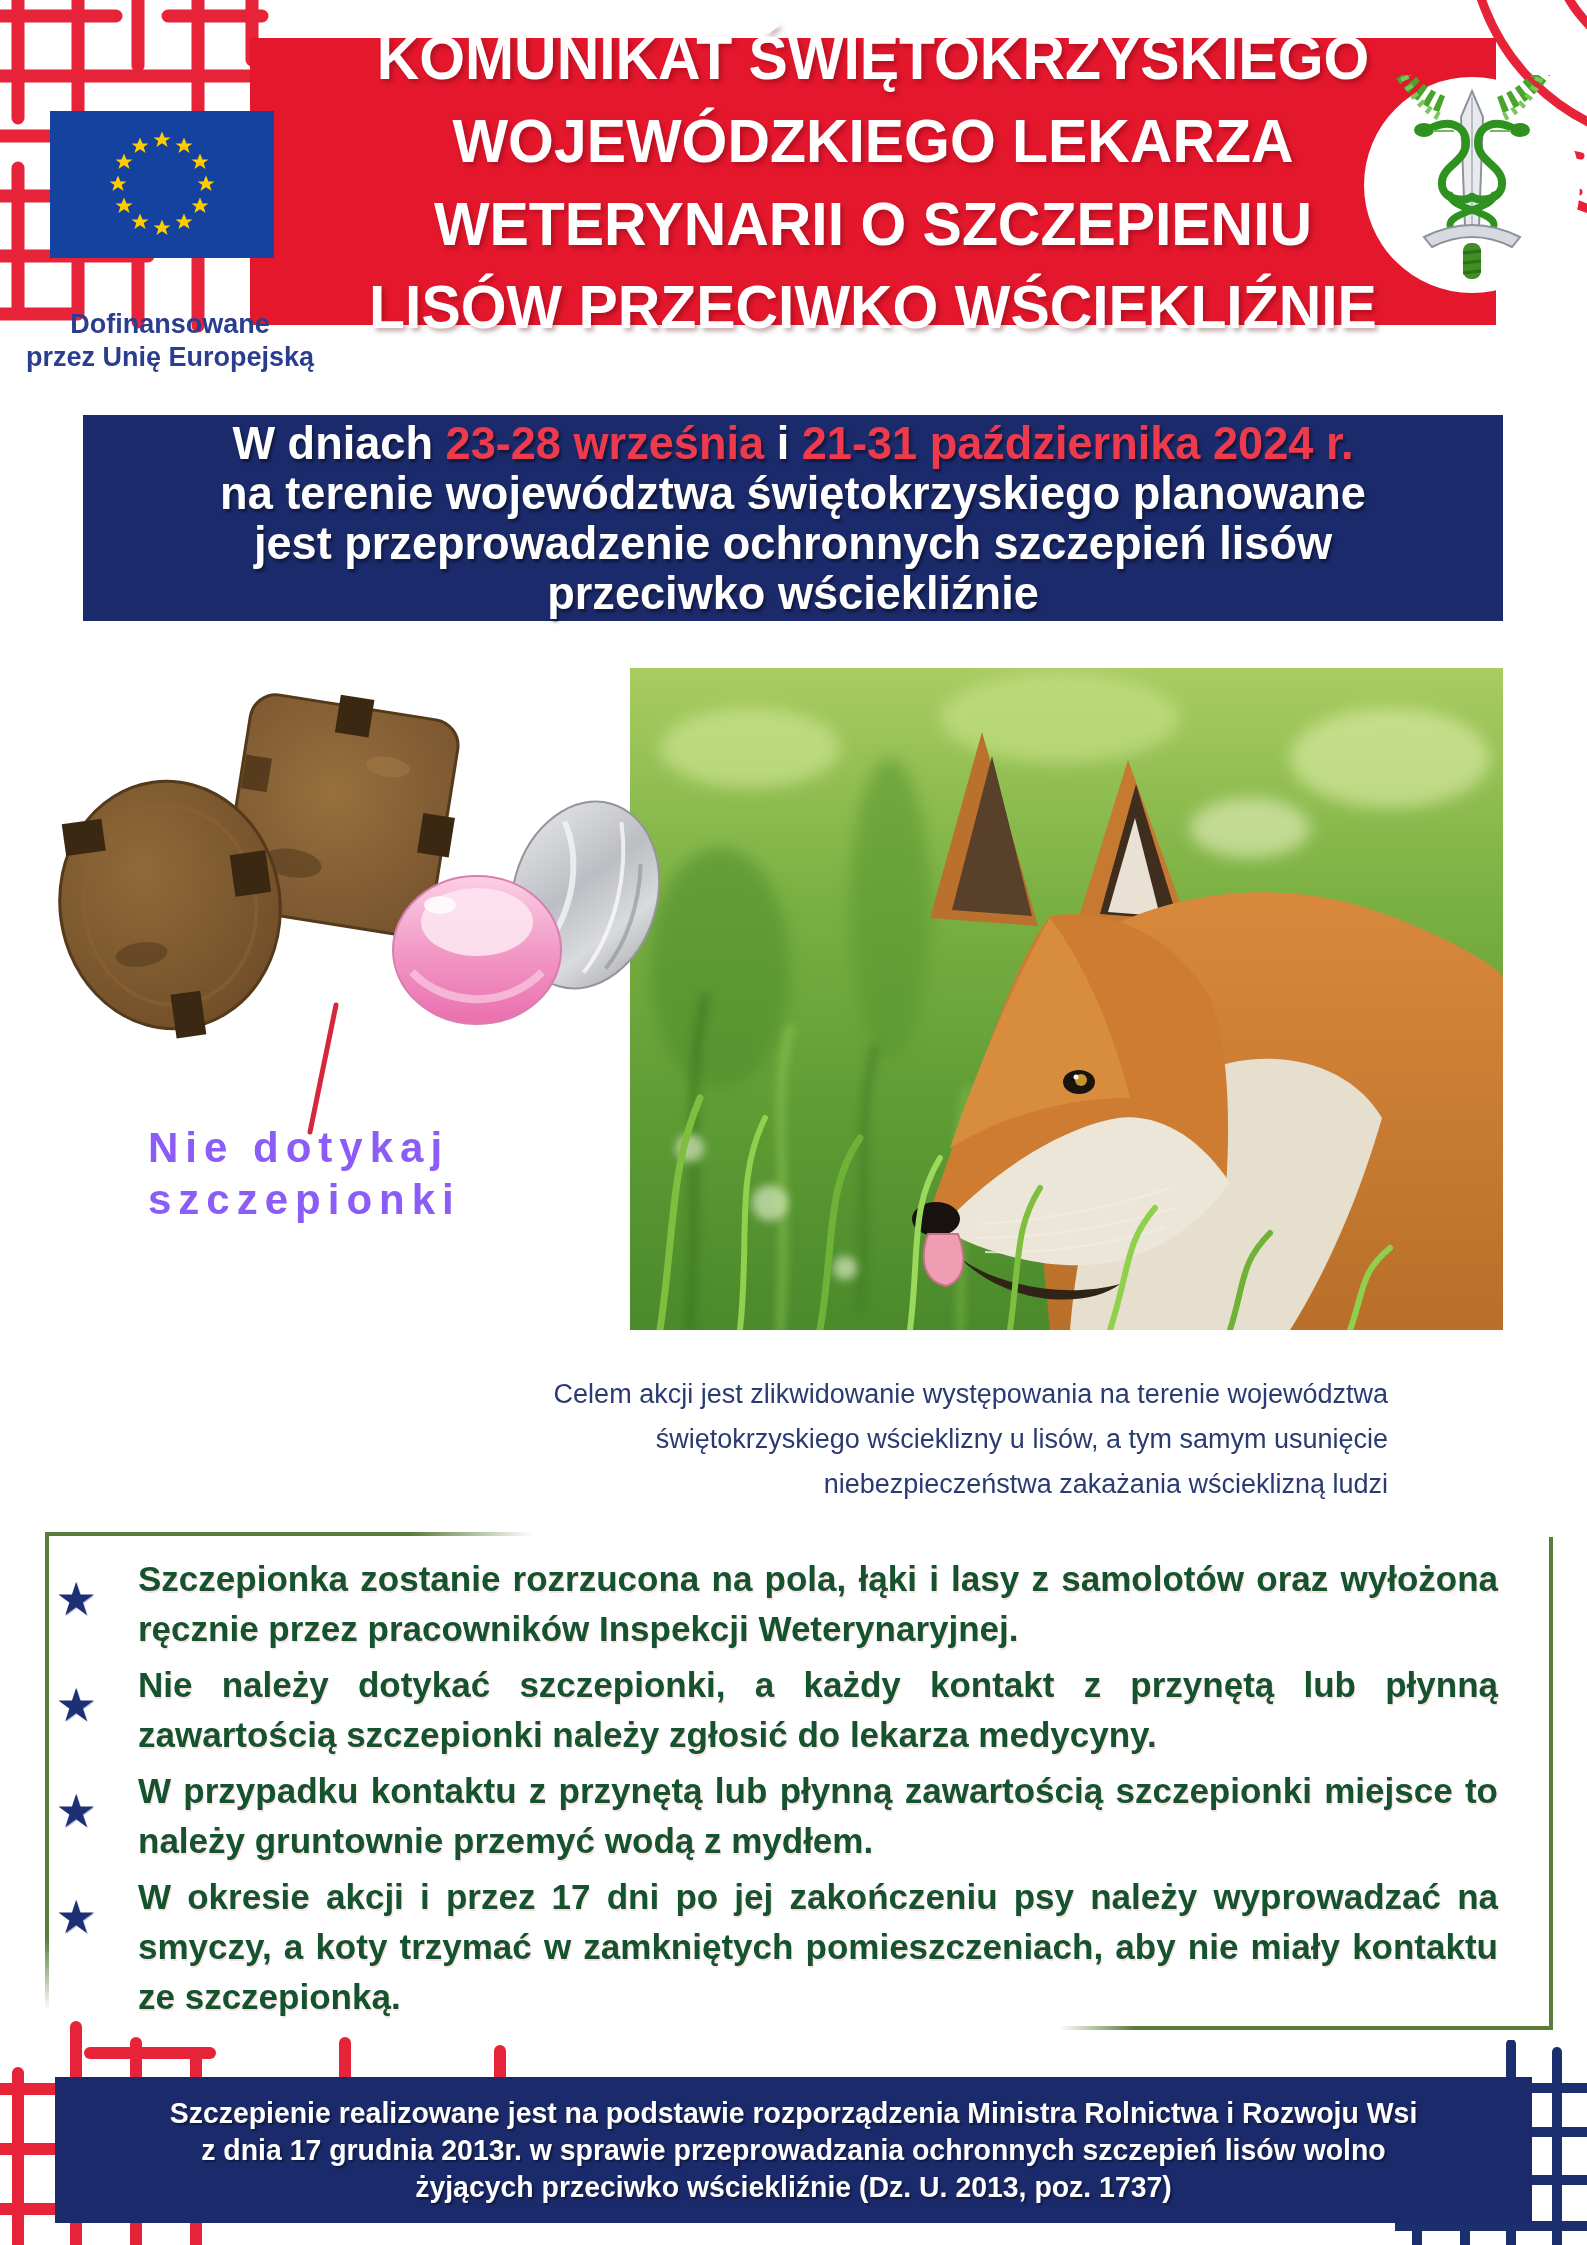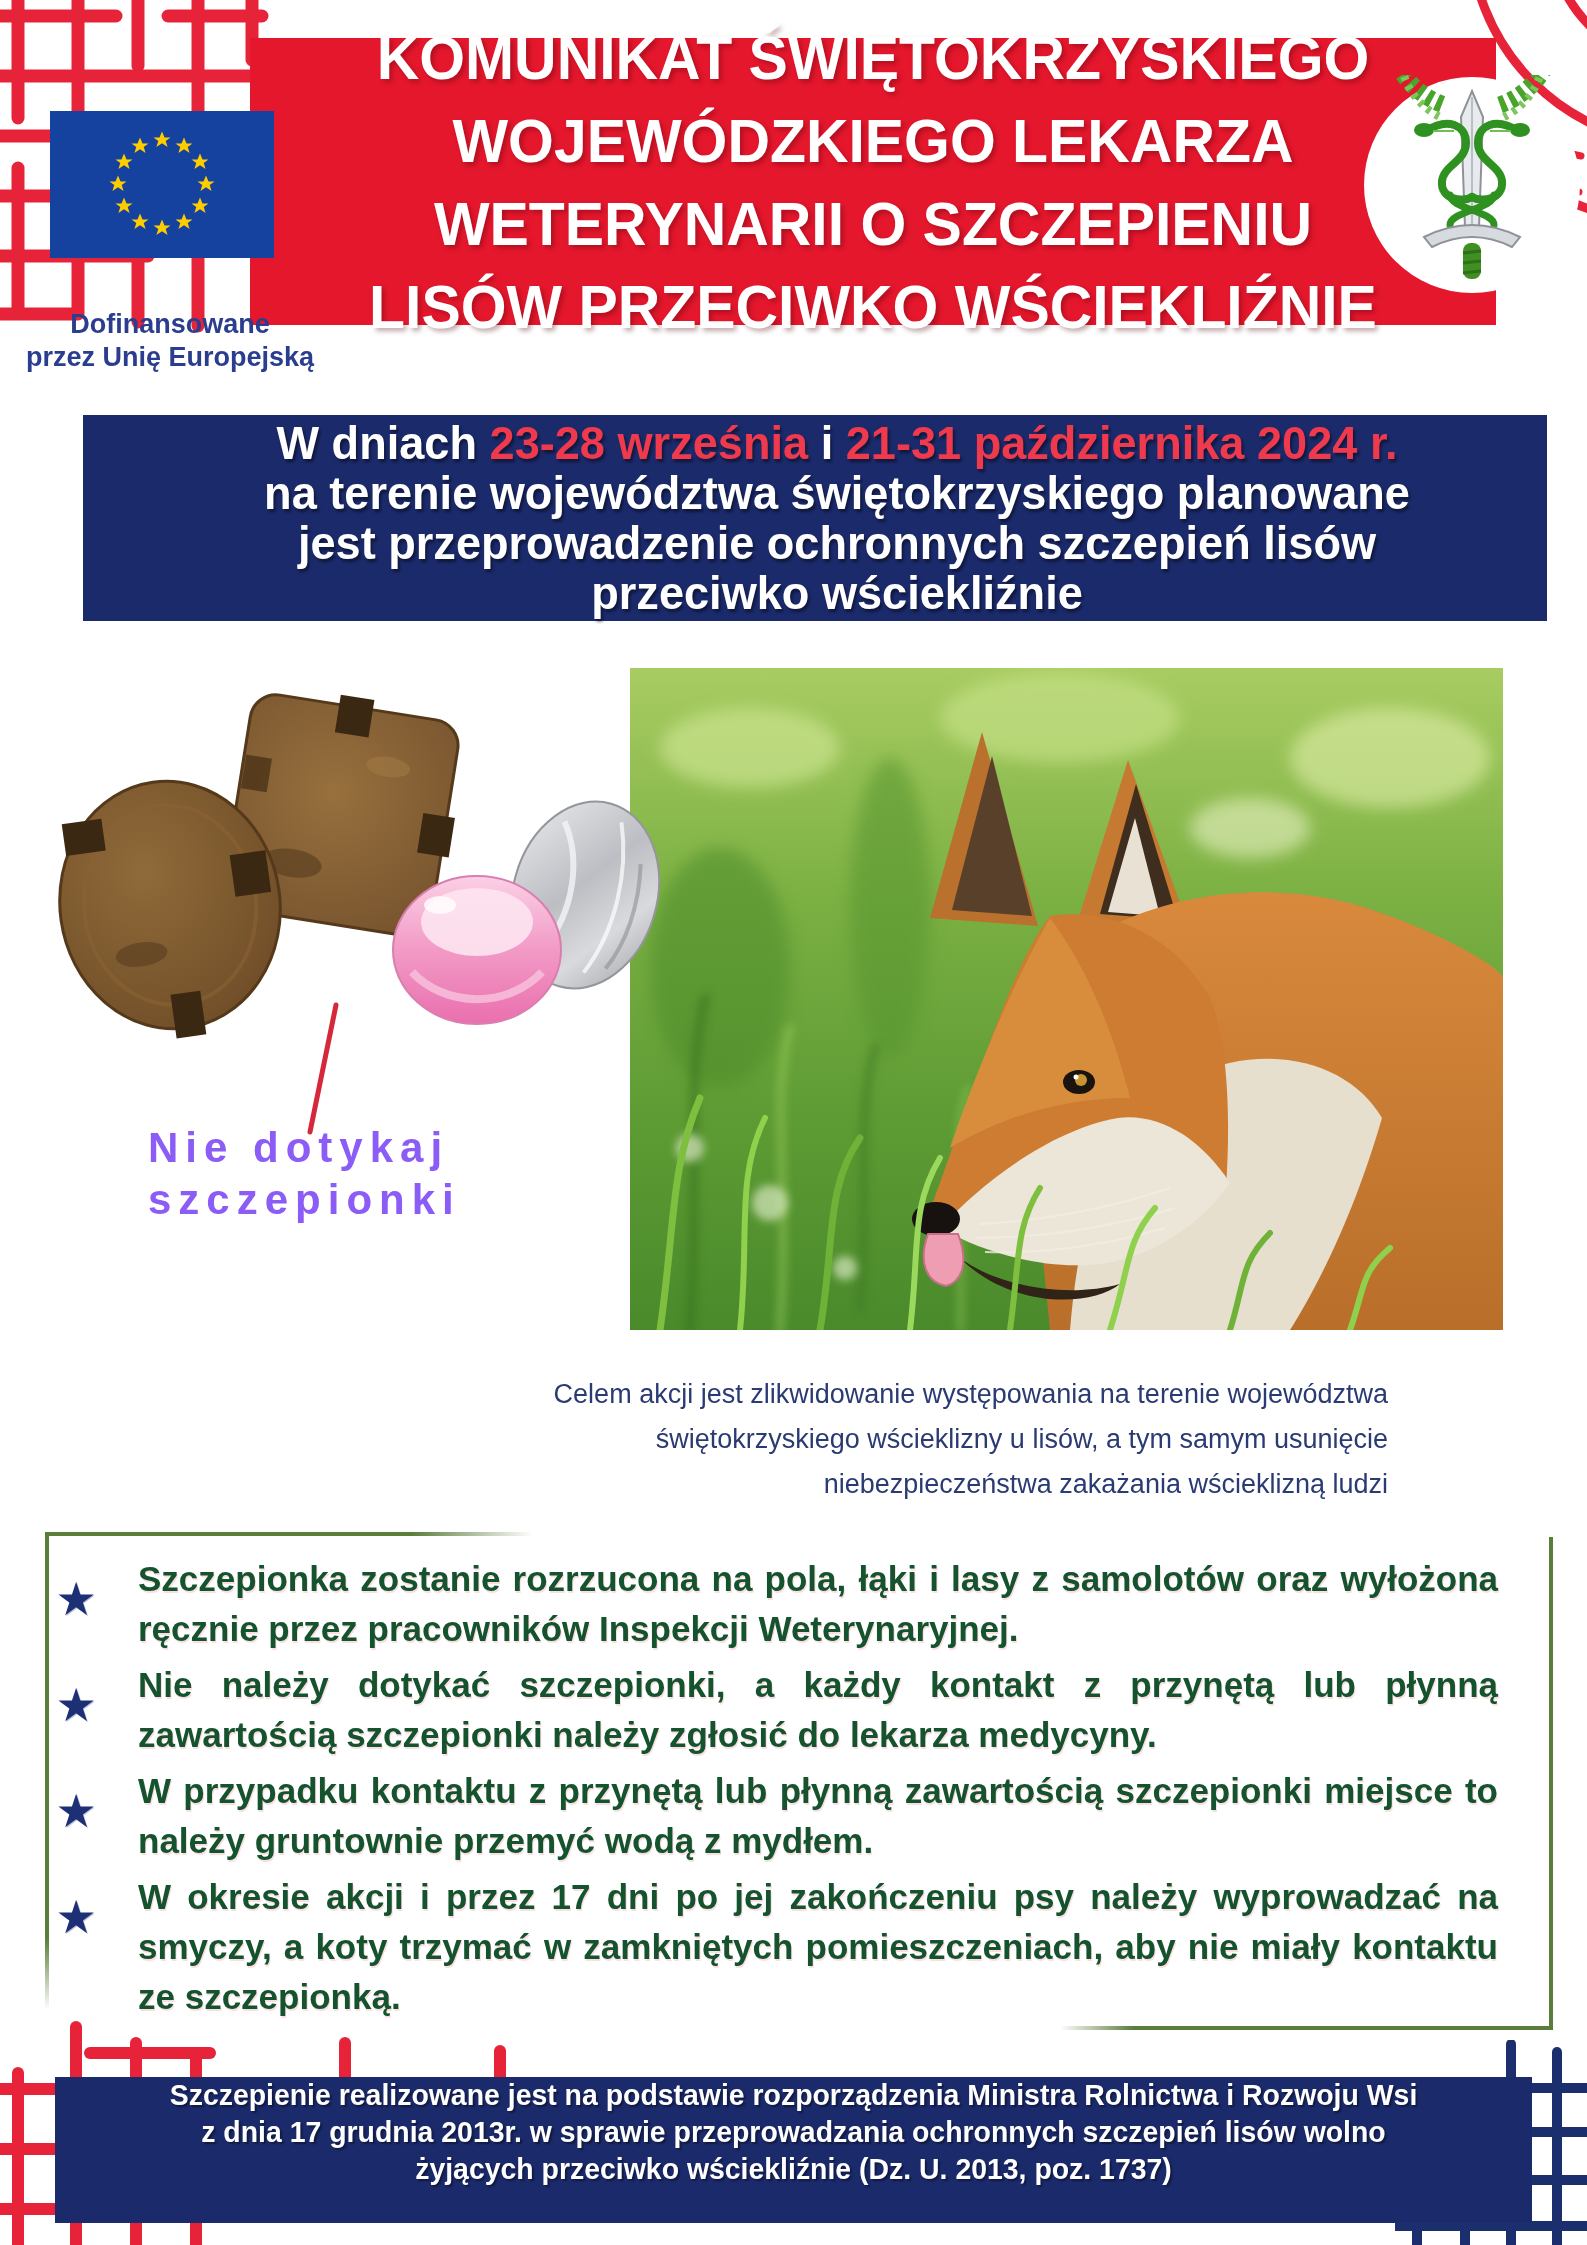--- a/index.html
+++ b/index.html
@@ -20,21 +20,21 @@
               line-height:71px;transform:scaleX(.95);white-space:nowrap;
               text-shadow:3px 3px 5px rgba(80,0,10,.35);}
 
   .eu-flag{left:50px;top:111px;z-index:3;}
   .eu-text{left:5px;top:276px;width:330px;z-index:3;text-align:center;color:#2b3d8f;
            font-weight:700;font-size:27px;line-height:33px;margin-top:32px;}
   .vet-logo{left:1362px;top:75px;z-index:3;}
 
   
   .date-banner{left:83px;top:415px;width:1420px;height:206px;background:#1b2a6b;z-index:2;
-               display:flex;flex-direction:column;justify-content:center;padding-left:44px;}
+               display:flex;flex-direction:column;justify-content:center;}
   .date-line{text-align:center;color:#ffffff;font-weight:700;font-size:47px;line-height:50px;
              transform:scaleX(.96);white-space:nowrap;text-shadow:2px 3px 3px rgba(0,0,0,.45);}
   .date-red{color:#ef3a4d;}
 
   
   .bait{left:40px;top:650px;z-index:4;}
   .pointer{left:270px;top:950px;z-index:4;}
   .warning{left:148px;top:1122px;z-index:4;color:#8b5cf6;font-weight:700;font-size:42px;
            line-height:52px;letter-spacing:7px;white-space:nowrap;}
   .fox{left:630px;top:668px;z-index:2;}
@@ -57,21 +57,21 @@
   
   .rules{left:45px;top:1540px;width:1508px;z-index:2;padding:14px 55px 0 0;box-sizing:border-box;}
   .rule{display:flex;margin-bottom:6px;}
   .rule .star{width:62px;flex:0 0 62px;color:#1d3076;font-size:46px;line-height:46px;
               padding-top:22px;text-align:center;text-shadow:1px 1px 0 rgba(29,48,118,.3);}
   .rule .rtext{flex:1;color:#14532d;font-weight:700;font-size:35px;line-height:50px;
                text-align:justify;text-align-last:left;text-shadow:1px 2px 0 rgba(219,31,54,.15);margin-left:31px;}
 
   
   .legal{left:55px;top:2077px;width:1477px;height:146px;background:#1b2a6b;z-index:2;
-         display:flex;flex-direction:column;}
+         display:flex;flex-direction:column;justify-content:center;}
   .legal-line{text-align:center;color:#ffffff;font-weight:700;font-size:29px;line-height:37px;
               transform:scaleX(.98);white-space:nowrap;text-shadow:2px 2px 2px rgba(0,0,0,.4);}
 </style>
 </head>
 <body>
 
 <div class="poster">
 
   <svg class="abs gridTL" width="270" height="340" viewBox="0 0 270 340">
     <g stroke="#e62339" stroke-width="13" stroke-linecap="round" fill="none">

